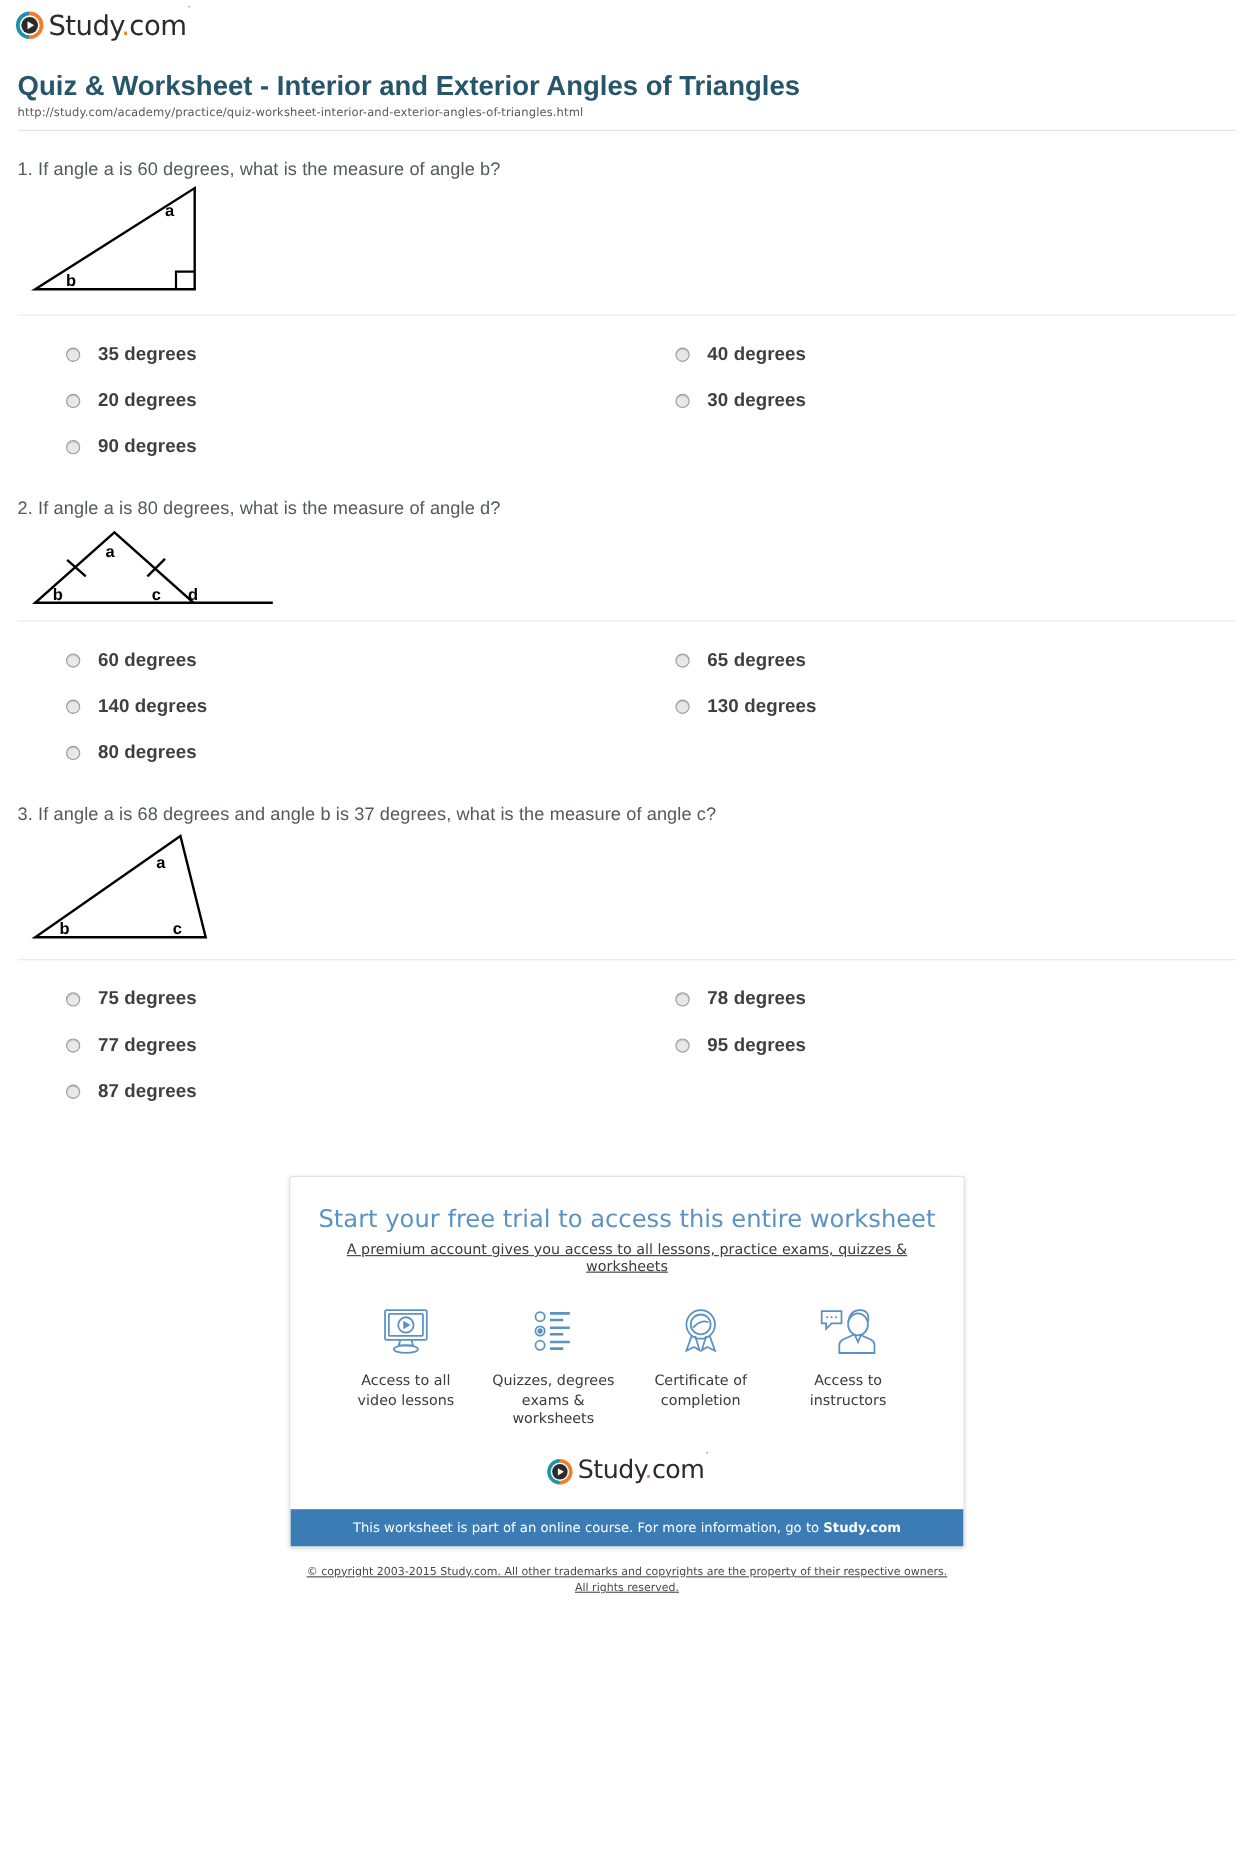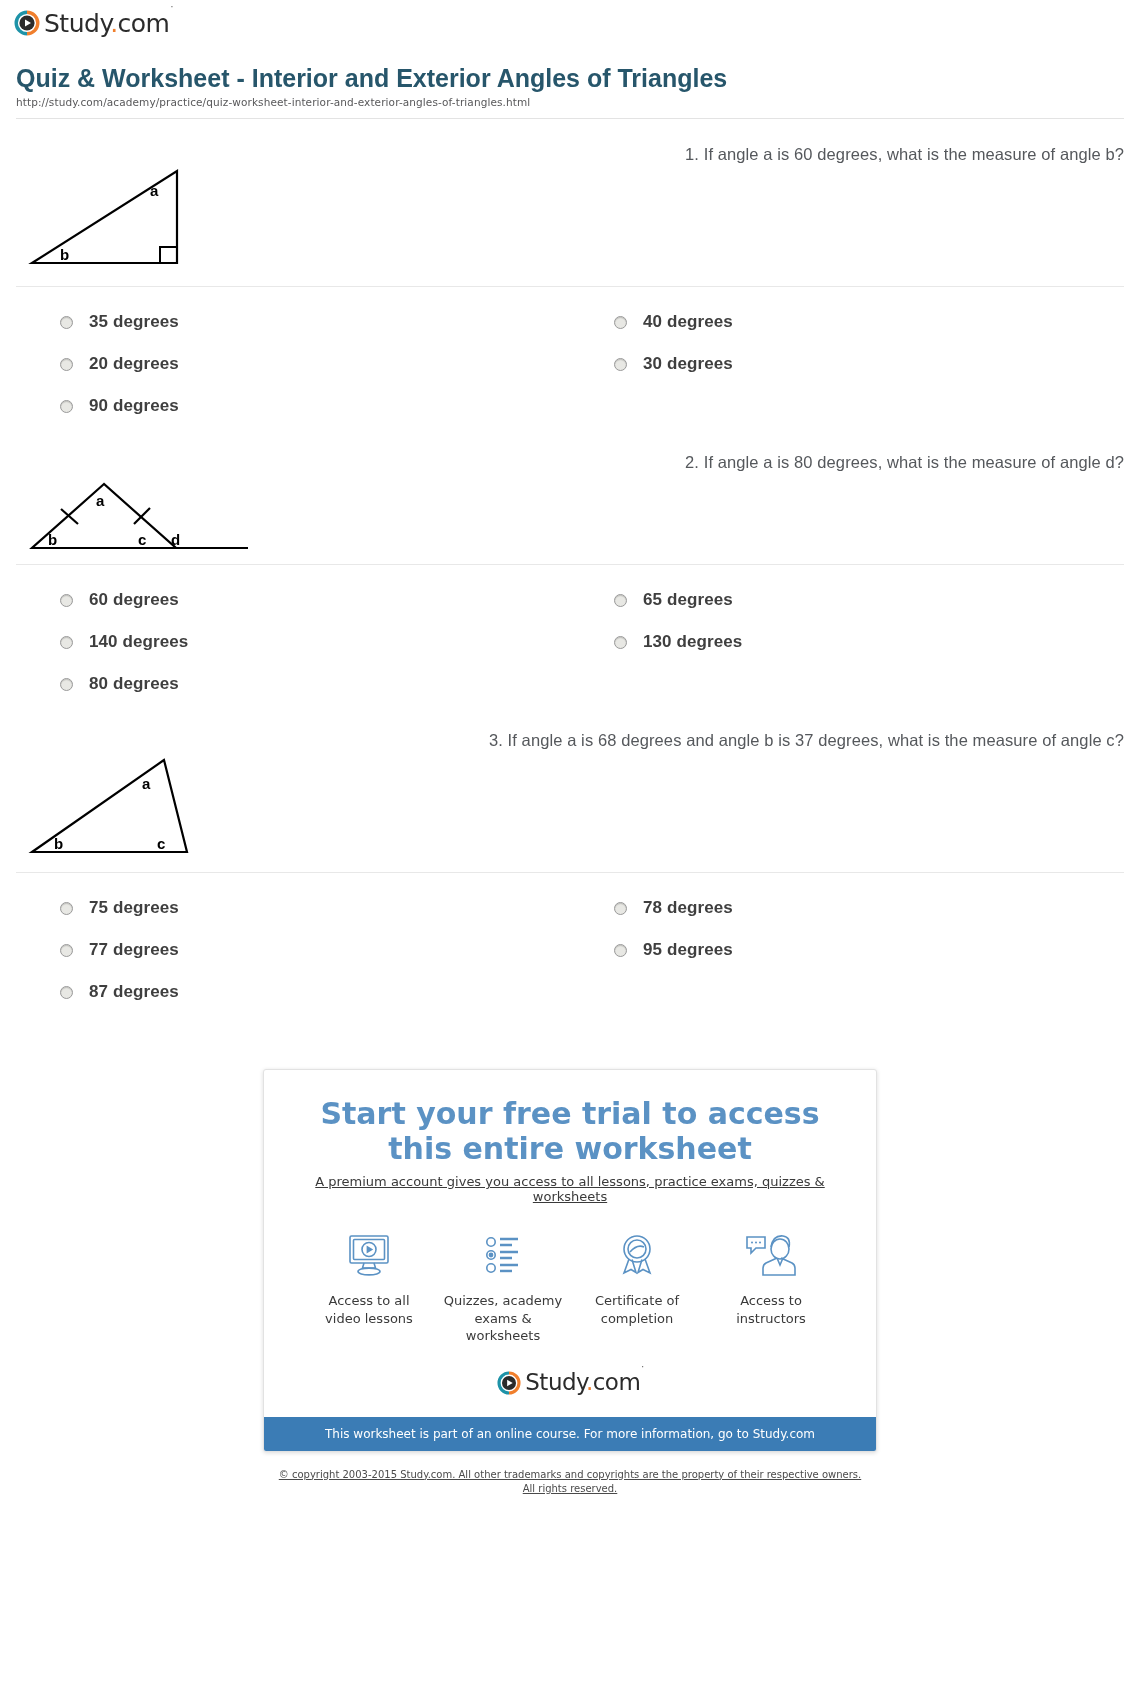--- a/index.html
+++ b/index.html
@@ -72,21 +72,20 @@
   }
 
   
   .question-block { position: relative; }
   .question-text {
     font-family: "Liberation Sans", sans-serif;
     font-size: 16.5px;
     color: #55585c;
     margin: 26px 0 4px 0;
     letter-spacing: 0.1px;
-    text-align: right;
   }
   .figure {
     position: relative;
     margin-left: 0px;
   }
   .figure svg { display: block; }
 
   .answers {
     border-top: 1px solid #e8e8e8;
     padding-top: 14px;
@@ -133,23 +132,23 @@
     border-radius: 3px;
     box-shadow: 0 1px 4px rgba(0,0,0,0.14);
     overflow: hidden;
   }
   .promo-inner {
     padding: 26px 20px 16px 20px;
     text-align: center;
   }
   .promo-title {
     font-family: "DejaVu Sans", sans-serif;
-    font-size: 30px;
+    font-size: 22px;
     color: #5b92c4;
-    font-weight: 700;
+    font-weight: 400;
     margin-bottom: 8px;
   }
   .promo-sub {
     font-family: "DejaVu Sans", sans-serif;
     font-size: 13px;
     color: #3a3a3a;
     margin-bottom: 26px;
     text-decoration: underline;
   }
   .promo-features {
@@ -185,21 +184,21 @@
   }
   .promo-logo .logo-text { font-size: 23px; }
   .promo-bar {
     background: #3b7cb5;
     color: #ffffff;
     text-align: center;
     font-family: "DejaVu Sans", sans-serif;
     font-size: 12px;
     padding: 10px 0;
   }
-  .promo-bar b { font-weight: normal; }
+  .promo-bar b { font-weight: bold; }
 
   .copyright {
     text-align: center;
     font-family: "DejaVu Sans", sans-serif;
     font-size: 10px;
     color: #4a4a4a;
     line-height: 1.45;
     margin-top: 16px;
     text-decoration: underline;
   }
@@ -376,21 +375,21 @@
                 <circle cx="13" cy="35" r="4.2"></circle>
                 <line x1="22" y1="6" x2="40" y2="6" stroke-width="2.4"></line>
                 <line x1="22" y1="12" x2="34" y2="12" stroke-width="2.4"></line>
                 <line x1="22" y1="19" x2="40" y2="19" stroke-width="2.4"></line>
                 <line x1="22" y1="25" x2="34" y2="25" stroke-width="2.4"></line>
                 <line x1="22" y1="32" x2="40" y2="32" stroke-width="2.4"></line>
                 <line x1="22" y1="38" x2="34" y2="38" stroke-width="2.4"></line>
               </svg>
             </div>
             <div class="feature-label">
-              <span>Quizzes, academy</span><br>
+              <span>Quizzes, degrees</span><br>
               <span>exams &amp; worksheets</span>
             </div>
           </div>
 
           <div class="feature">
             <div class="feature-icon">
               <svg width="50" height="46" viewBox="0 0 50 46" fill="none" stroke="#5b92c4" stroke-width="1.6">
                 <circle cx="25" cy="16" r="13"></circle>
                 <circle cx="25" cy="16" r="9"></circle>
                 <path d="M18 19 q7 -8 14 -5"></path>

